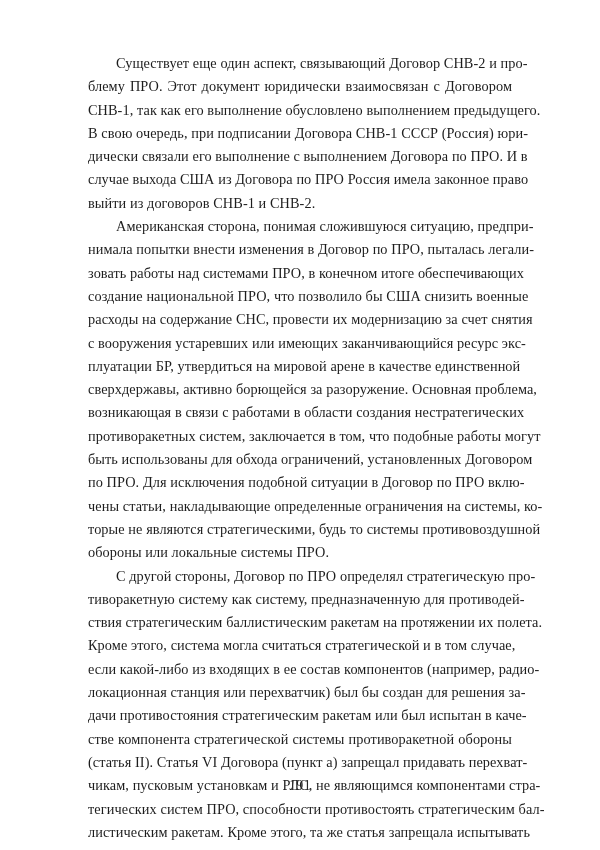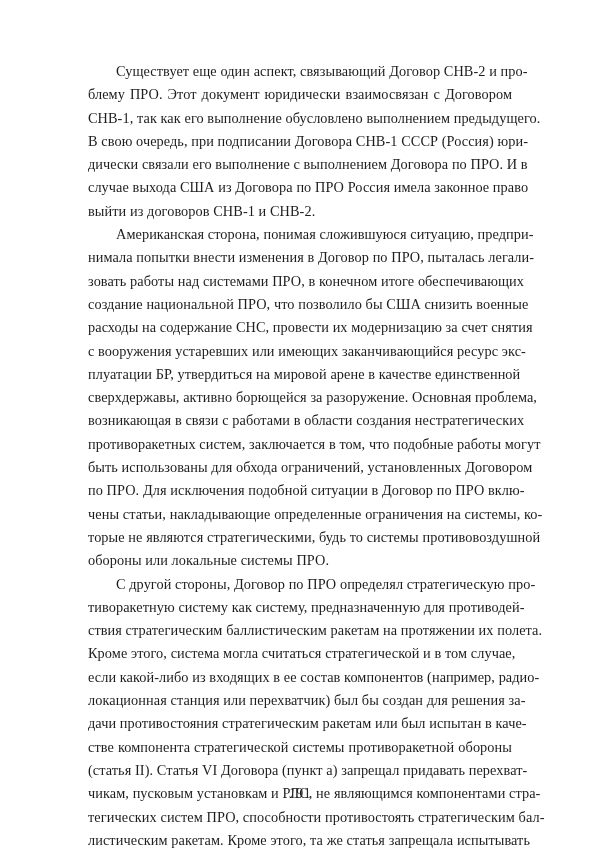--- a/index.html
+++ b/index.html
@@ -12,21 +12,21 @@
     height: 850px;
     position: relative;
     font-family: "Liberation Serif", "DejaVu Serif", serif;
     color: #1b1b1b;
     overflow: hidden;
   }
 
   #page {
     position: absolute;
     left: 0;
-    top: 8px;
+    top: 0;
     width: 600px;
     height: 724px;
     background: #ffffff;
     text-decoration: underline;
   }
 
   #text-body {
     position: absolute;
     left: 88px;
     top: 52px;

